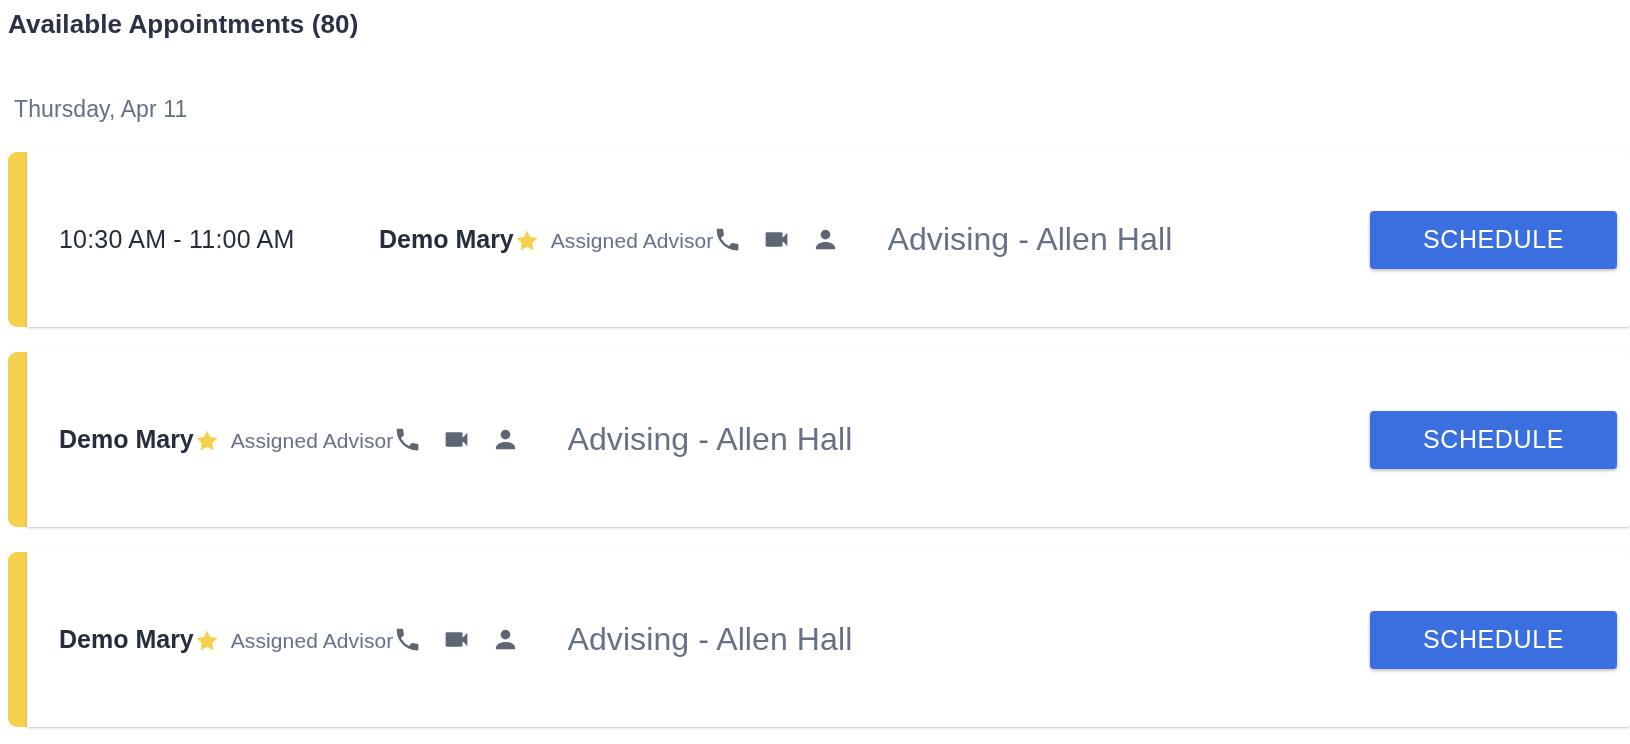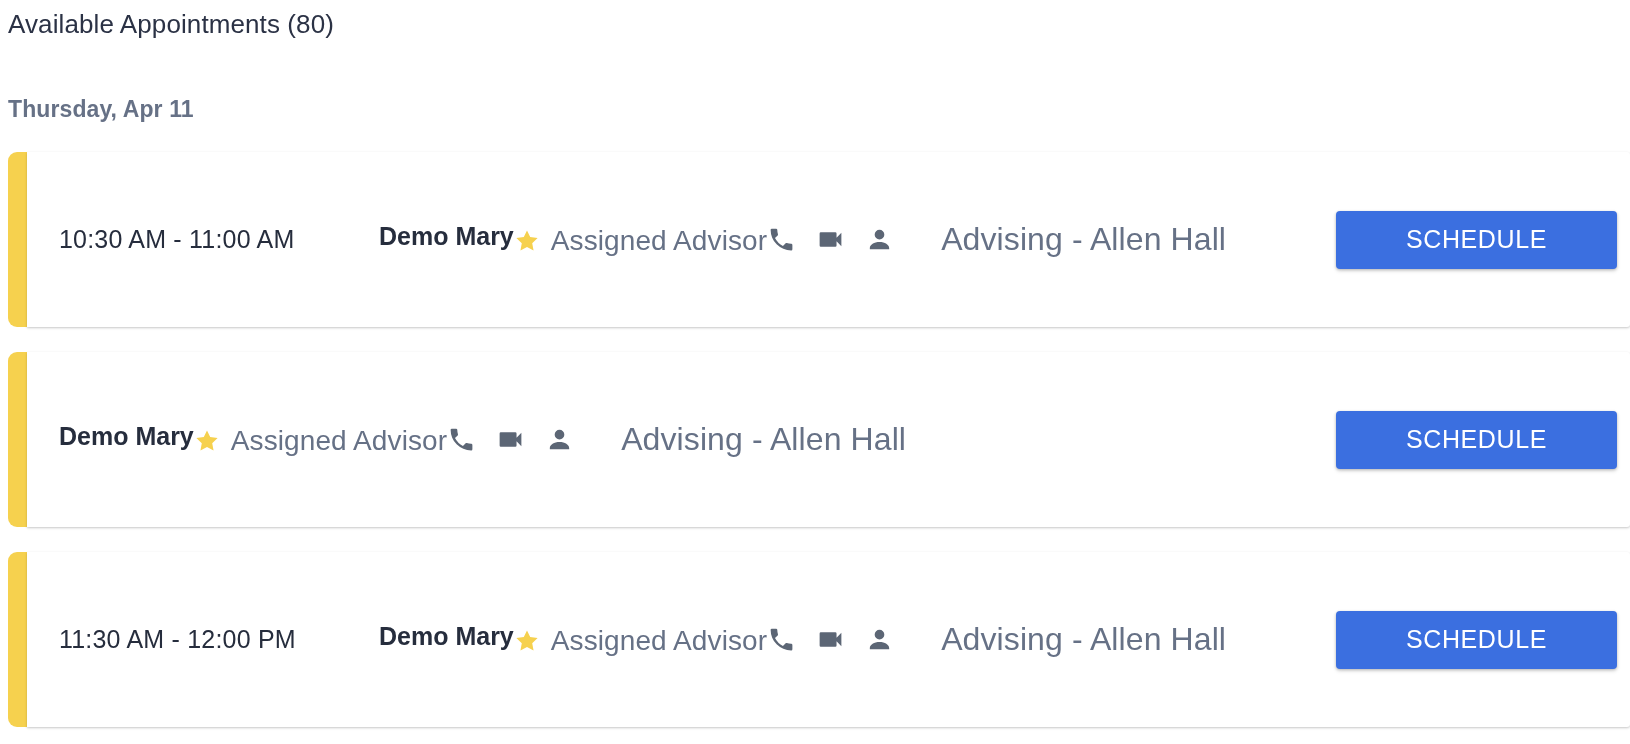--- a/index.html
+++ b/index.html
@@ -22,32 +22,32 @@
     background: #ffffff;
     overflow: hidden;
   }
 
   
   .page-title {
     position: absolute;
     left: 8px;
     top: 9px;
     font-size: 26px;
-    font-weight: 400;
+    font-weight: 700;
     color: #2b3245;
     letter-spacing: 0.1px;
     white-space: nowrap;
   }
 
   .day-heading {
     position: absolute;
-    left: 8px;
+    left: 14px;
     top: 96px;
     font-size: 23px;
-    font-weight: 700;
+    font-weight: 400;
     color: #6b7587;
     letter-spacing: 0.1px;
     white-space: nowrap;
   }
 
   
   .card-list {
     position: absolute;
     left: 0;
     top: 152px;
@@ -117,21 +117,21 @@
   .star-icon {
     width: 26px;
     height: 26px;
     flex: 0 0 26px;
     display: inline-block;
     margin-right: 11px;
   }
   .star-icon svg { display: block; width: 26px; height: 26px; }
 
   .advisor-tag-label {
-    font-size: 28px;
+    font-size: 21px;
     color: #667186;
     white-space: nowrap;
     letter-spacing: 0.1px;
   }
 
   .col-modes {
     flex: 0 0 172px;
     display: flex;
     align-items: center;
     gap: 20px;
@@ -161,21 +161,21 @@
     display: flex;
     align-items: center;
     justify-content: flex-end;
     padding-right: 13px;
   }
 
   .schedule-btn {
     display: inline-flex;
     align-items: center;
     justify-content: center;
-    width: 281px;
+    width: 247px;
     height: 58px;
     background: #3b6fe0;
     color: #ffffff;
     font-size: 25px;
     font-family: "Liberation Sans", "DejaVu Sans", sans-serif;
     letter-spacing: 0.6px;
     border: none;
     border-radius: 4px;
     cursor: pointer;
     box-shadow: 0 1px 3px rgba(0,0,0,0.20), 0 2px 4px rgba(0,0,0,0.12);
@@ -278,21 +278,20 @@
         <button class="schedule-btn" style="background: rgb(59, 111, 224);">SCHEDULE</button>
       </div>
 
     </div>
   </div>
 
   <div class="appt-card">
     <div class="accent-bar" style="background: rgb(246, 209, 78);"></div>
     <div class="card-body">
 
-      <div class="col-time">11:30 AM - 12:00 PM</div>
 
       <div class="col-advisor">
         <div class="advisor-name">Demo Mary</div>
         <div class="advisor-tag">
           <span class="star-icon">
             <svg viewBox="0 0 24 24" aria-hidden="true">
               <path fill="#f6d14e" d="M12 2.2l2.95 6.2 6.85.93-4.98 4.74 1.23 6.74L12 17.6l-6.05 3.21 1.23-6.74L2.2 9.33l6.85-.93z"></path>
             </svg>
           </span>
           <span class="advisor-tag-label" style="color: rgb(102, 113, 134);">Assigned Advisor</span>

